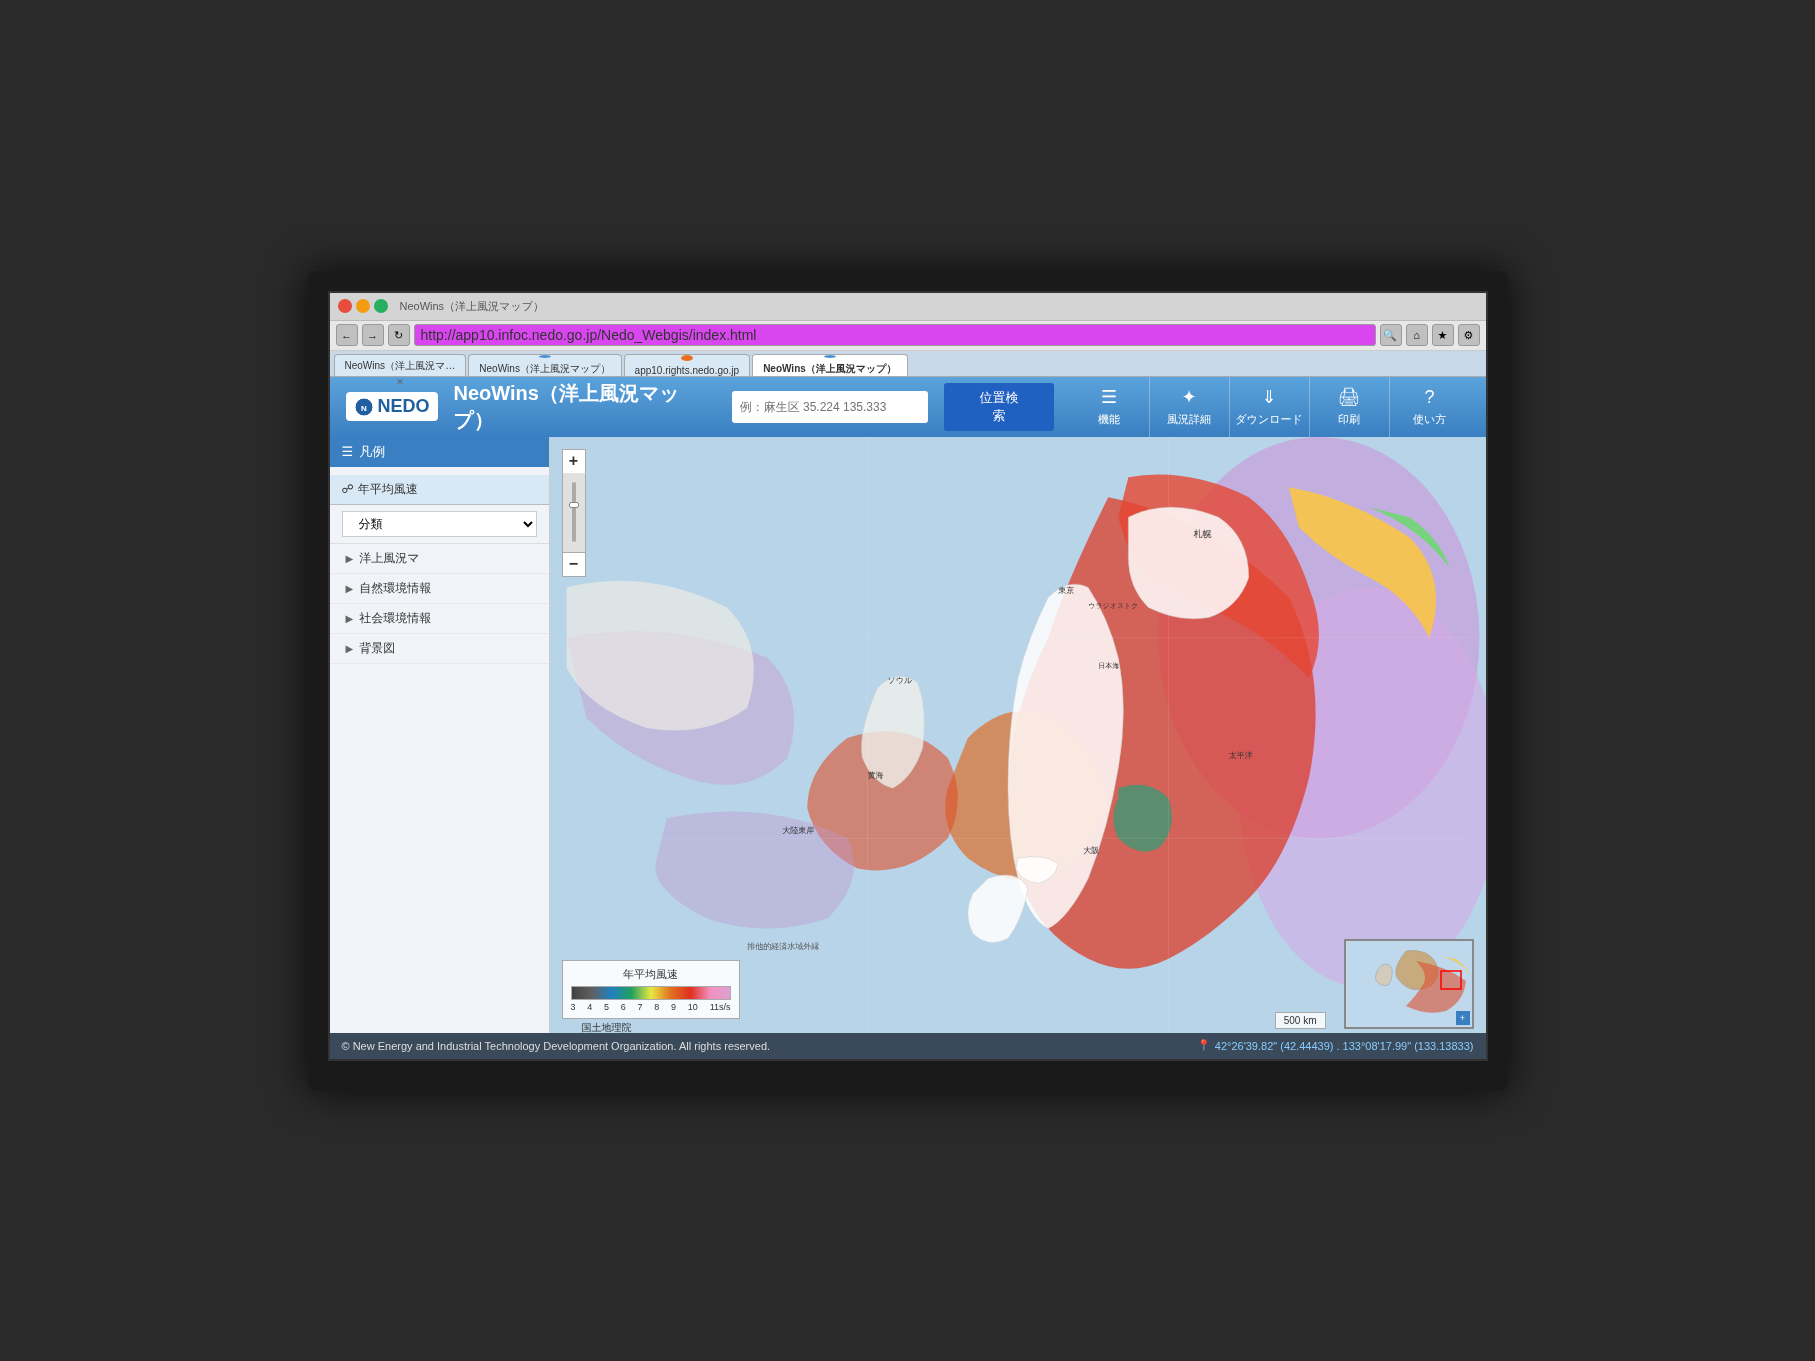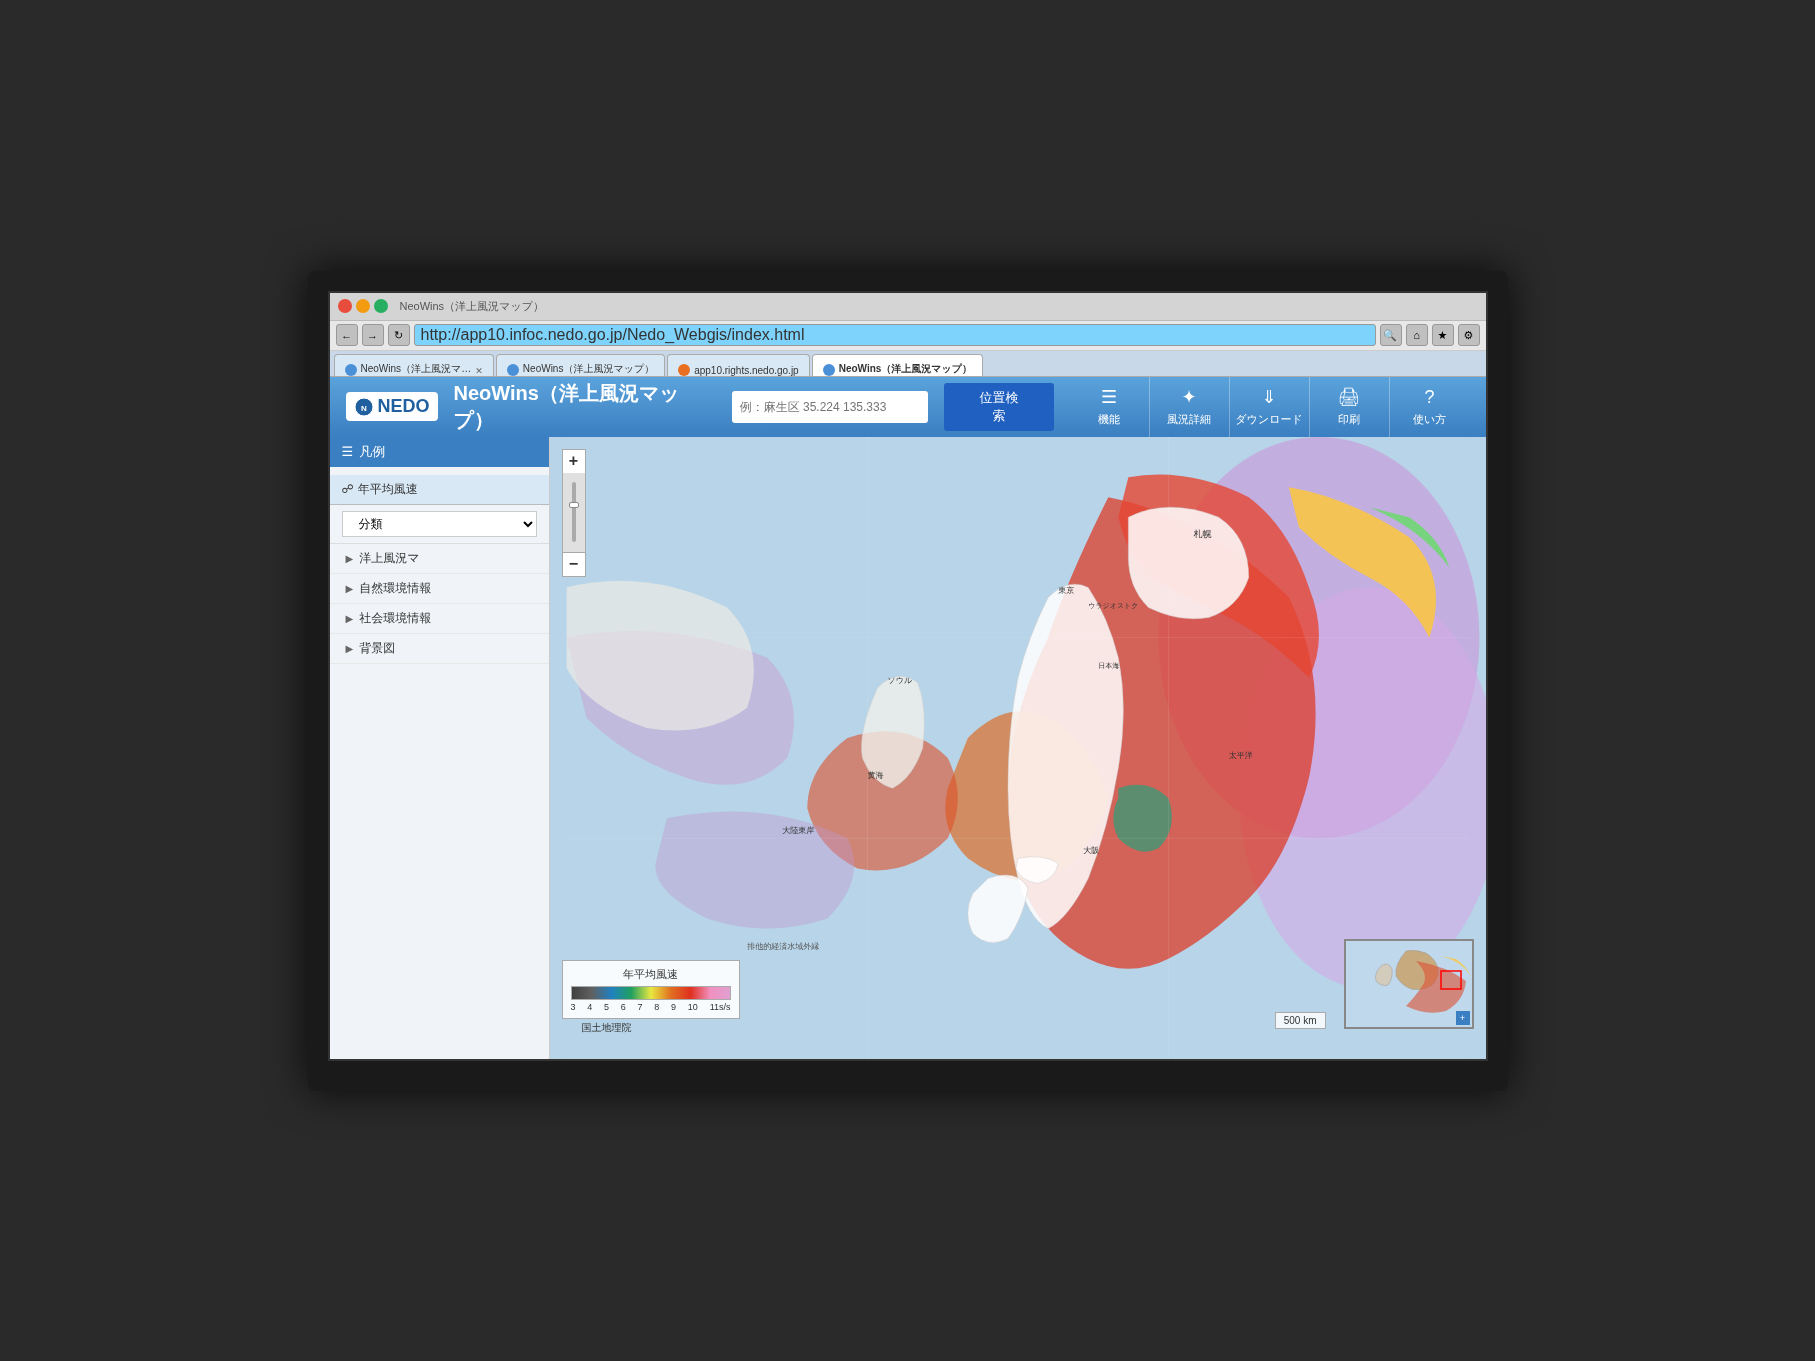--- a/index.html
+++ b/index.html
@@ -59,47 +59,48 @@
       background: #c0c0c0;
       border: 1px solid #999;
       border-radius: 3px;
       display: flex; align-items: center; justify-content: center;
       font-size: 11px;
       cursor: pointer;
     }
     .address-bar {
       flex: 1;
       height: 22px;
-      background: #7dd3fc;
+      background: #d946ef;
       border: 1px solid #999;
       border-radius: 3px;
       padding: 0 6px;
-      font-size: 16px;
+      font-size: 14px;
       color: #333;
       display: flex; align-items: center;
     }
     .browser-tabs {
       background: #c8d8e8;
       height: 26px;
       display: flex;
       align-items: flex-end;
       padding: 0 4px;
       border-bottom: 1px solid #aaa;
     }
     .browser-tab {
       height: 22px;
       padding: 0 10px;
       background: #d8e8f4;
       border: 1px solid #aaa;
       border-bottom: none;
       border-radius: 4px 4px 0 0;
       font-size: 10px;
-      display: flex; align-items: flex-end; gap: 4px;
+      display: flex; align-items: center; gap: 4px;
       color: #333;
       margin-right: 2px;
+      flex-direction: column;
     }
     .browser-tab.active {
       background: #fff;
       font-weight: bold;
     }
     .tab-icon {
       width: 12px; height: 12px;
       background: #4a90d9;
       border-radius: 50%;
       display: inline-block;
@@ -577,15 +578,22 @@
             <path d="M95,15 Q115,20 125,35 Q120,25 110,18Z" fill="rgba(255,200,50,0.7)"></path>
 
             <rect x="95" y="30" width="20" height="18" fill="none" stroke="#f00" stroke-width="1.5"></rect>
           </svg>
           
           <div style="position:absolute; bottom:2px; right:2px; width:14px; height:14px; background:#3a7fc1; color:#fff; font-size:9px; display:flex; align-items:center; justify-content:center; cursor:pointer;">+</div>
         </div>
       </div>
     </div>
 
+    <div class="status-bar">
+      <span>© New Energy and Industrial Technology Development Organization. All rights reserved.</span>
+      <span class="coords">
+        <span>📍</span>
+        <span>42°26'39.82" (42.44439)  .  133°08'17.99" (133.13833)</span>
+      </span>
+    </div>
 
   </div>
 </div>
 
 </body></html>

